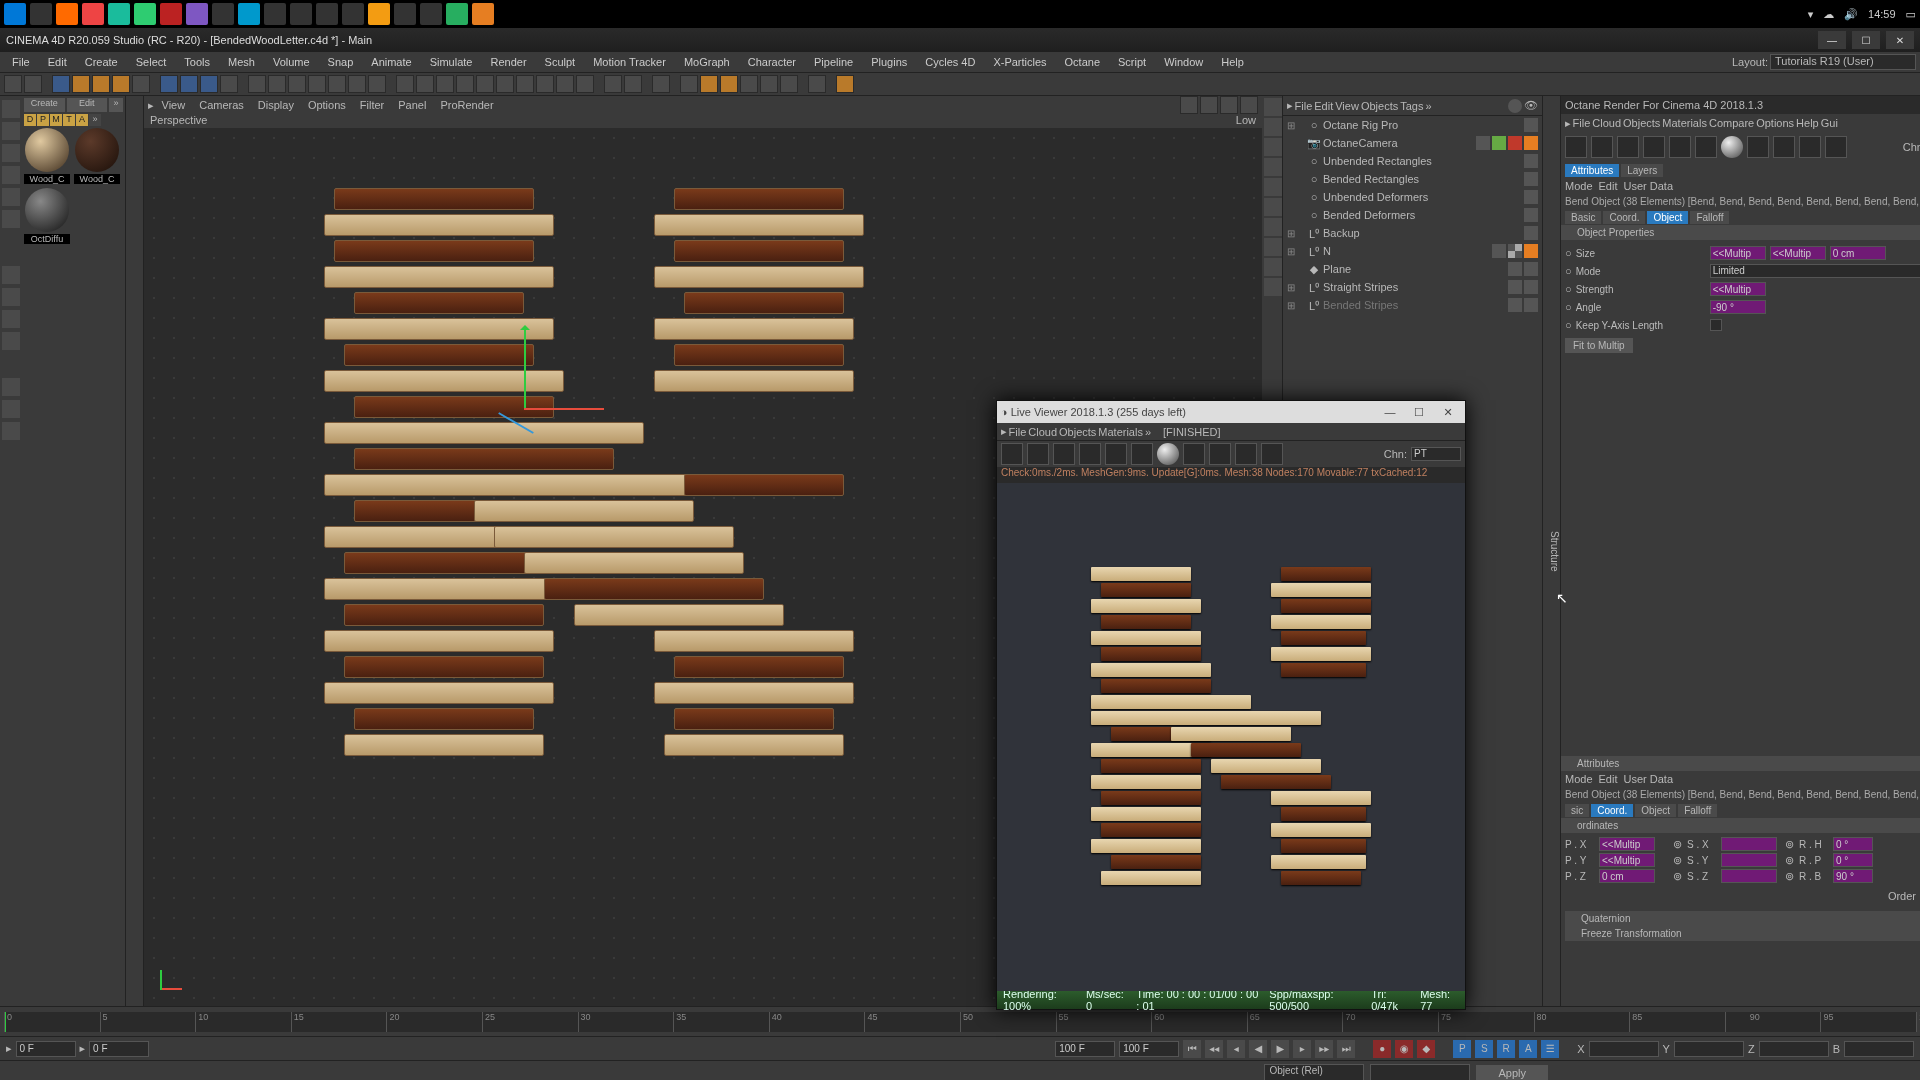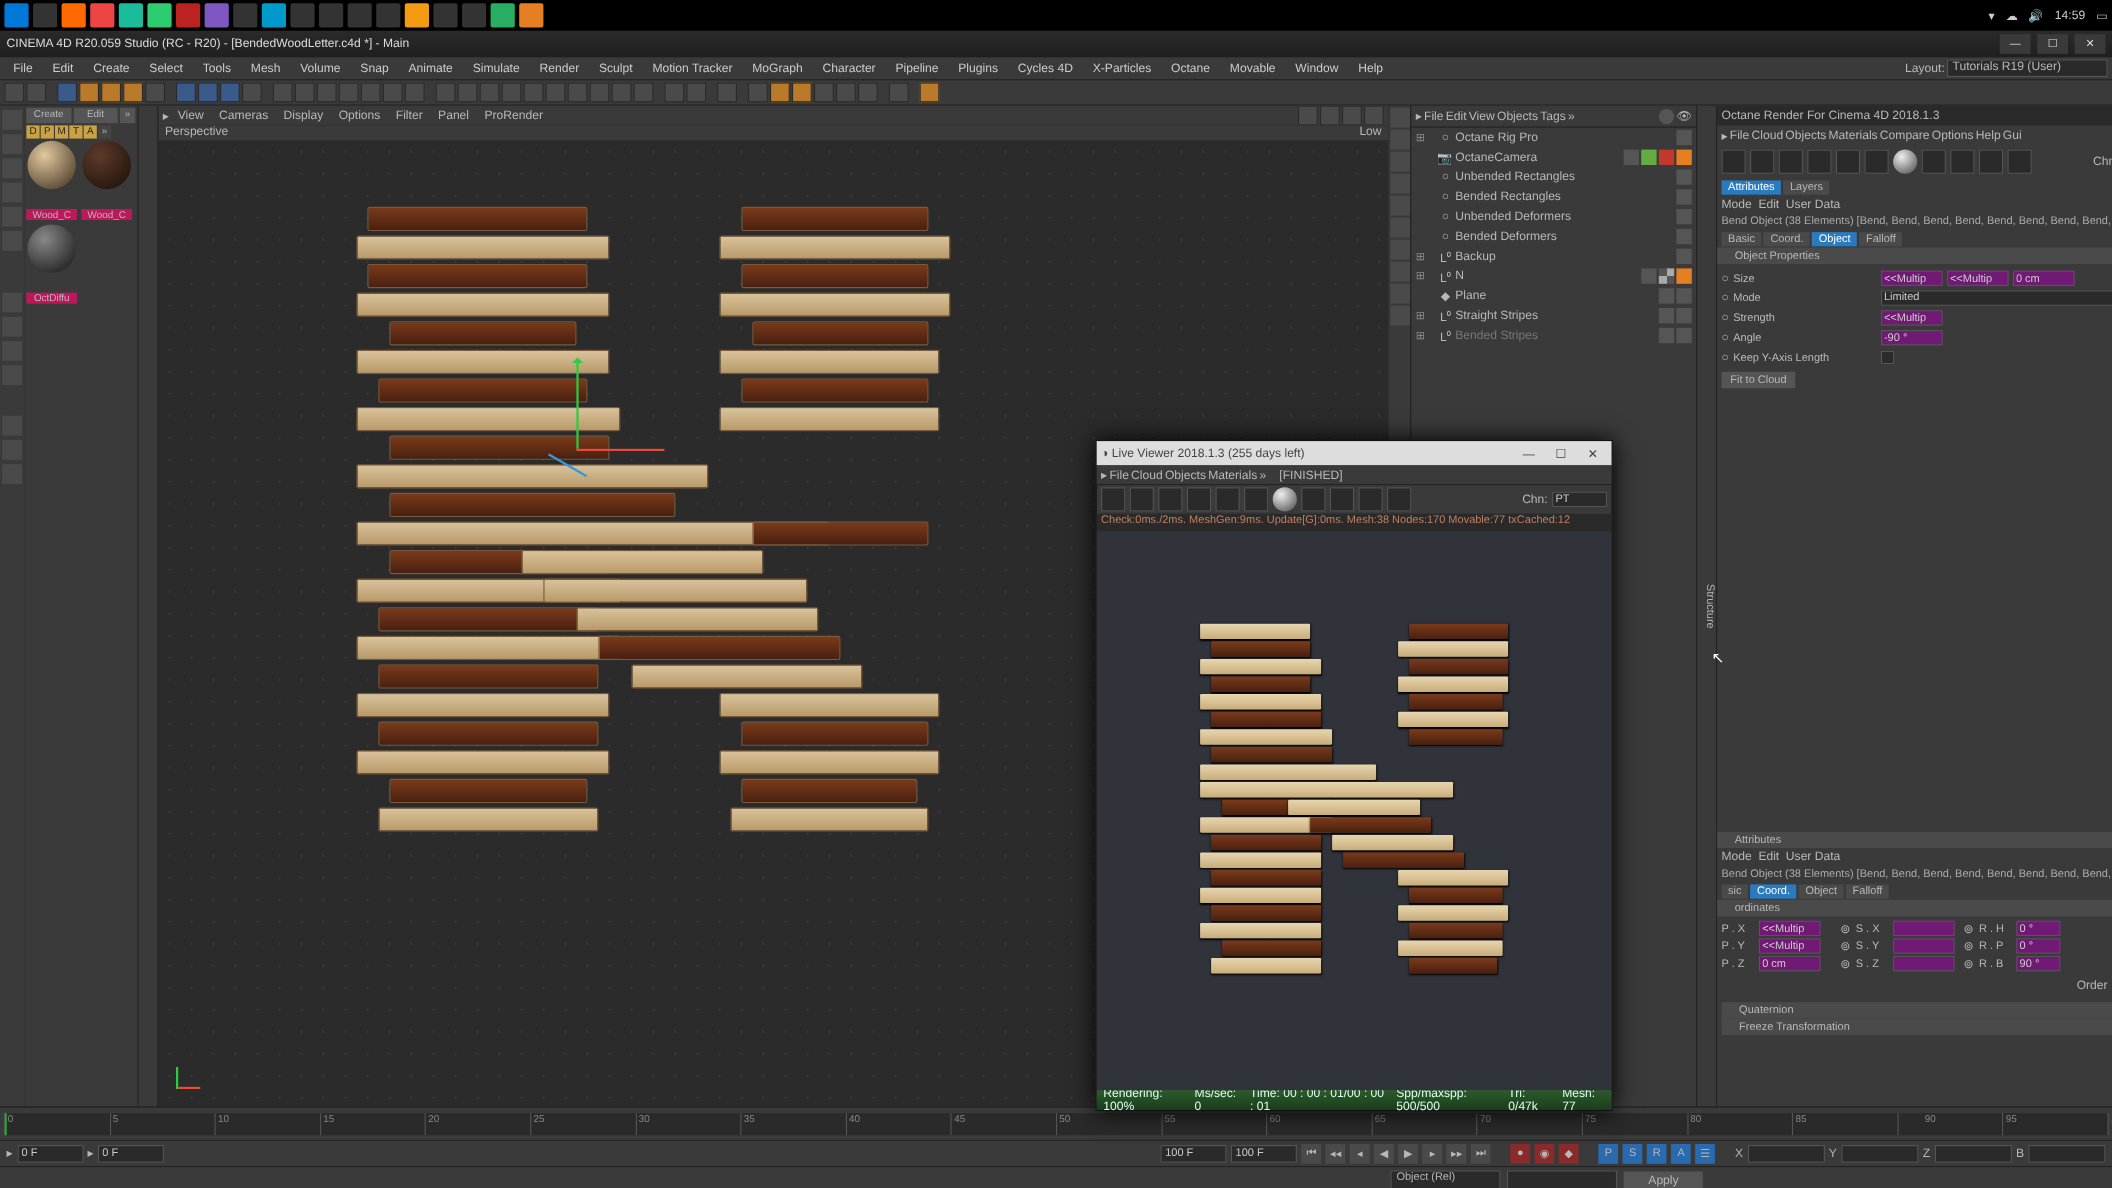--- a/index.html
+++ b/index.html
@@ -40,21 +40,21 @@
 .mat-top { display: flex; gap: 2px; margin-bottom: 2px; }
 .mat-btn { flex: 1; height: 14px; background: #555; font-size: 9px; text-align: center; }
 .mat-strip { display: flex; gap: 1px; margin-bottom: 2px; }
 .mat-strip span { width: 12px; height: 12px; background: #444; font-size: 9px; text-align: center; }
 .mat-strip .gold { background: #c9a244; color: #222; }
 .mat-row { display: flex; gap: 4px; }
 .mat-ball { width: 46px; text-align: center; }
 .mat-sphere { width: 44px; height: 44px; border-radius: 50%; background: radial-gradient(circle at 35% 30%, #e0c9a0, #3b2a1a); margin: 0 auto; }
 .mat-sphere.dark { background: radial-gradient(circle at 35% 30%, #5c3a2a, #1a0e08); }
 .mat-sphere.grey { background: radial-gradient(circle at 35% 30%, #888, #111); }
-.mat-name { font-size: 9px; background: #be185d; margin-top: 18px; }
+.mat-name { font-size: 9px; background: #000000; margin-top: 2px; }
 
 .content-strip { width: 18px; background: #3a3a3a; border-right: 1px solid #222; }
 
 
 .viewport-area { flex: 1; display: flex; flex-direction: column; position: relative; }
 .vp-menubar { height: 18px; background: #3a3a3a; display: flex; align-items: center; gap: 2px; padding: 0 4px; }
 .vp-menubar .menu-item { padding: 2px 6px; }
 .vp-menubar .nav-icons { margin-left: auto; display: flex; gap: 2px; }
 .vp-label { height: 14px; background: #3a3a3a; padding: 0 6px; display: flex; justify-content: space-between; }
 .viewport { flex: 1; background: #2b2b2b; position: relative; overflow: hidden; }
@@ -213,21 +213,21 @@
   <span class="menu-item">Render</span>
   <span class="menu-item">Sculpt</span>
   <span class="menu-item">Motion Tracker</span>
   <span class="menu-item">MoGraph</span>
   <span class="menu-item">Character</span>
   <span class="menu-item">Pipeline</span>
   <span class="menu-item">Plugins</span>
   <span class="menu-item">Cycles 4D</span>
   <span class="menu-item">X-Particles</span>
   <span class="menu-item">Octane</span>
-  <span class="menu-item">Movable</span>
+  <span class="menu-item">Script</span>
   <span class="menu-item">Window</span>
   <span class="menu-item">Help</span>
   <span class="layout-label">Layout:</span>
   <span class="layout-sel">Tutorials R19 (User)</span>
 </div>
 
 <div class="toolbar">
   <div class="tb-btn"></div>
   <div class="tb-btn"></div>
   <div class="tb-sep"></div>
@@ -614,21 +614,21 @@
         <div class="prop-row">
           <span>○</span>
           <span class="plabel">Angle</span>
           <input class="pinput" value="-90 °" style="">
         </div>
         <div class="prop-row">
           <span>○</span>
           <span class="plabel">Keep Y-Axis Length</span>
           <span class="chk"></span>
         </div>
-        <span class="fit-btn">Fit to Cloud</span>
+        <span class="fit-btn">Fit to Multip</span>
       </div>
     </div>
 
     <div class="attrs-panel lower">
       <div class="attrs-section">Attributes</div>
       <div class="attrs-mode">
         <span class="menu-item">Mode</span>
         <span class="menu-item">Edit</span>
         <span class="menu-item">User Data</span>
       </div>

